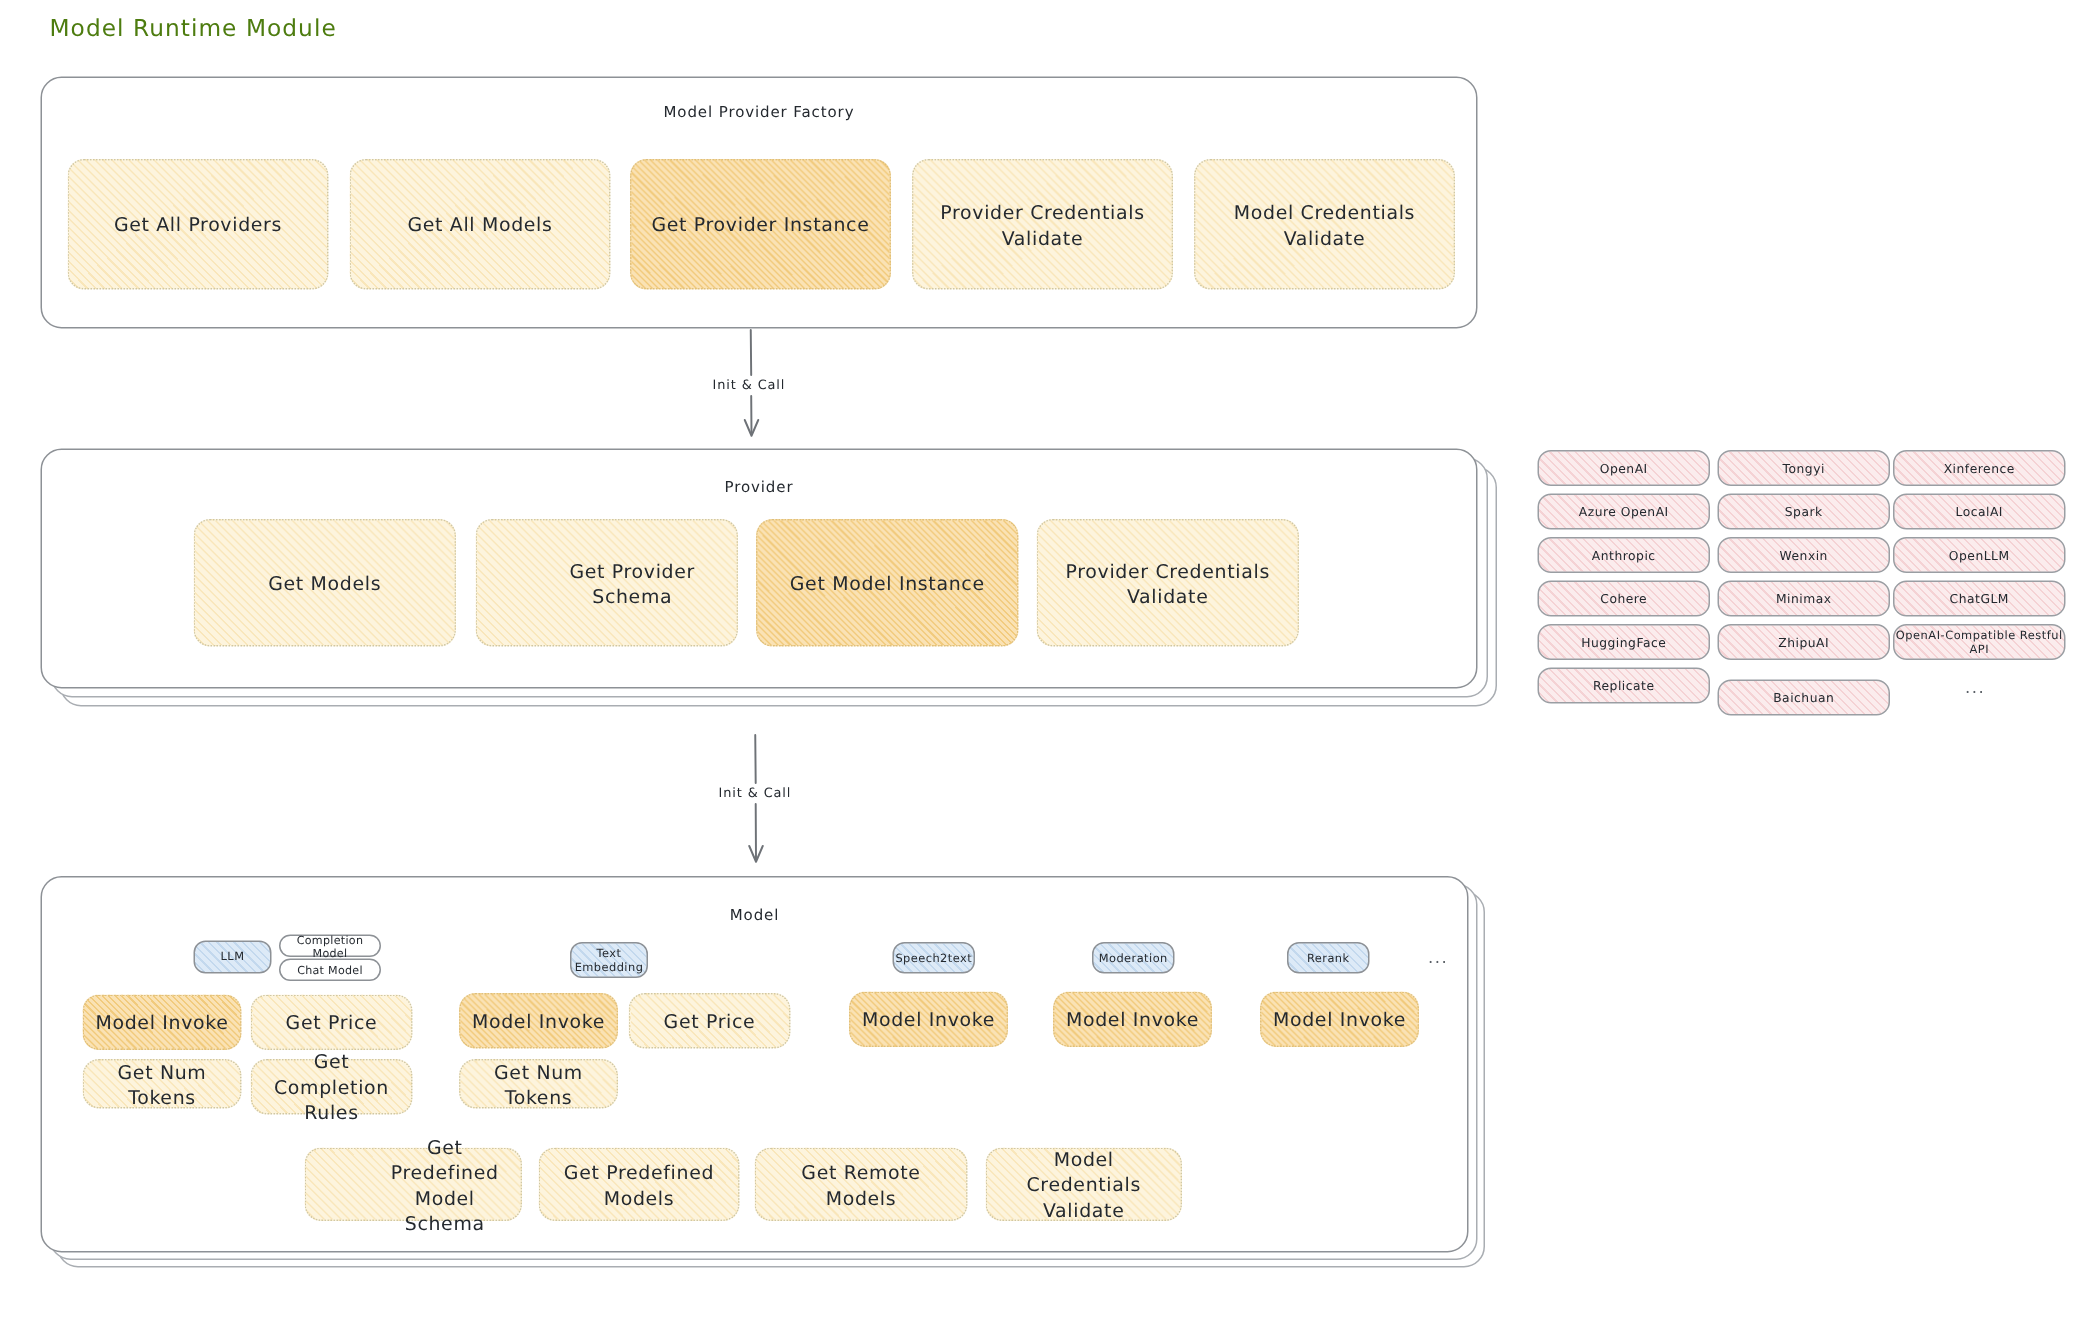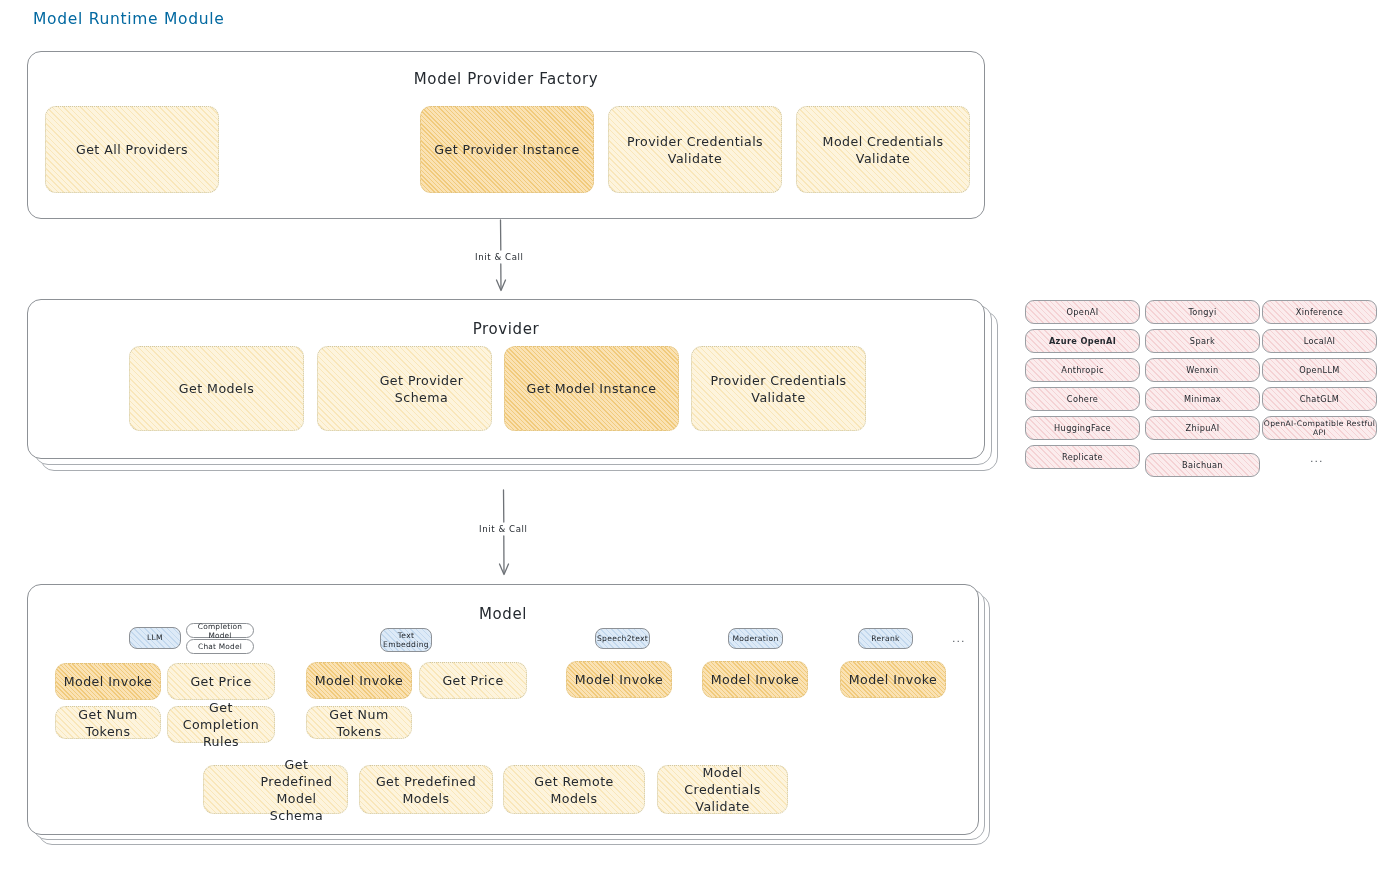--- a/index.html
+++ b/index.html
@@ -8,32 +8,32 @@
     width:1393px;height:880px;background:#ffffff;
     font-family:"DejaVu Sans","Liberation Sans",sans-serif;
     color:#1f2328;position:relative;overflow:hidden;
   }
   .canvas{position:relative;width:1393px;height:880px;}
 
   
   .hand{font-family:"DejaVu Sans","Liberation Sans",sans-serif;letter-spacing:.4px;}
 
   .page-title{
-    position:absolute;left:33px;top:10px;font-size:15.5px;color:#0369a1;
+    position:absolute;left:33px;top:10px;font-size:15.5px;color:#4d7c0f;
     letter-spacing:.7px;
   }
 
   
   .outer{
     position:absolute;border:1.4px solid #8d9196;border-radius:14px;
     background:#ffffff;box-sizing:border-box;
   }
   .outer .outer-title{
     position:absolute;left:0;right:0;top:18px;text-align:center;
-    font-size:15px;color:#24292f;letter-spacing:.6px;
+    font-size:10px;color:#24292f;letter-spacing:.6px;
   }
   
   .stack{
     position:absolute;border:1.2px solid #a9adb2;border-radius:14px;
     background:#ffffff;box-sizing:border-box;
   }
 
   
   .cell{
     position:absolute;box-sizing:border-box;border-radius:11px;
@@ -93,20 +93,21 @@
 
 <div class="canvas">
 
   <div class="page-title hand">Model Runtime Module</div>
 
   <div class="outer" style="left:27px;top:51px;width:958px;height:168px;">
     <div class="outer-title hand">Model Provider Factory</div>
   </div>
 
   <div class="cell" style="left:45px;top:106px;width:174px;height:87px;">Get All Providers</div>
+  <div class="cell" style="left:233px;top:106px;width:174px;height:87px;">Get All Models</div>
   <div class="cell hl" style="left:420px;top:106px;width:174px;height:87px;">Get Provider Instance</div>
   <div class="cell" style="left:608px;top:106px;width:174px;height:87px;">Provider Credentials Validate</div>
   <div class="cell" style="left:796px;top:106px;width:174px;height:87px;">Model Credentials Validate</div>
 
   <div class="arrow-wrap" style="left:480px;top:220px;width:46px;height:78px;">
     <svg width="46" height="78" viewBox="0 0 46 78">
       <path d="M20.5 0 L20.8 30 M20.8 44 L21 69" stroke="#6e7277" stroke-width="1.3" fill="none" stroke-linecap="round"></path>
       <path d="M16.5 60 L21 70.5 L25.5 60" stroke="#6e7277" stroke-width="1.3" fill="none" stroke-linecap="round" stroke-linejoin="round"></path>
     </svg>
     <div class="arrow-label hand" style="left:-8px;top:31px;">Init &amp; Call</div>
@@ -117,21 +118,21 @@
   <div class="outer" style="left:27px;top:299px;width:958px;height:160px;">
     <div class="outer-title hand" style="top:20px;">Provider</div>
   </div>
 
   <div class="cell" style="left:129px;top:346px;width:175px;height:85px;">Get Models</div>
   <div class="cell" style="left:317px;top:346px;width:175px;height:85px;padding-left:40px;">Get Provider Schema</div>
   <div class="cell hl" style="left:504px;top:346px;width:175px;height:85px;">Get Model Instance</div>
   <div class="cell" style="left:691px;top:346px;width:175px;height:85px;">Provider Credentials Validate</div>
 
   <div class="chip" style="left:1025px;top:300px;width:115px;height:24px;">OpenAI</div>
-  <div class="chip" style="left:1025px;top:329px;width:115px;height:24px;font-weight:bold;">Azure OpenAI</div>
+  <div class="chip" style="left:1025px;top:329px;width:115px;height:24px;">Azure OpenAI</div>
   <div class="chip" style="left:1025px;top:358px;width:115px;height:24px;">Anthropic</div>
   <div class="chip" style="left:1025px;top:387px;width:115px;height:24px;">Cohere</div>
   <div class="chip" style="left:1025px;top:416px;width:115px;height:24px;">HuggingFace</div>
   <div class="chip" style="left:1025px;top:445px;width:115px;height:24px;">Replicate</div>
 
   <div class="chip" style="left:1145px;top:300px;width:115px;height:24px;">Tongyi</div>
   <div class="chip" style="left:1145px;top:329px;width:115px;height:24px;">Spark</div>
   <div class="chip" style="left:1145px;top:358px;width:115px;height:24px;">Wenxin</div>
   <div class="chip" style="left:1145px;top:387px;width:115px;height:24px;text-align:right;">Minimax</div>
   <div class="chip" style="left:1145px;top:416px;width:115px;height:24px;">ZhipuAI</div>

